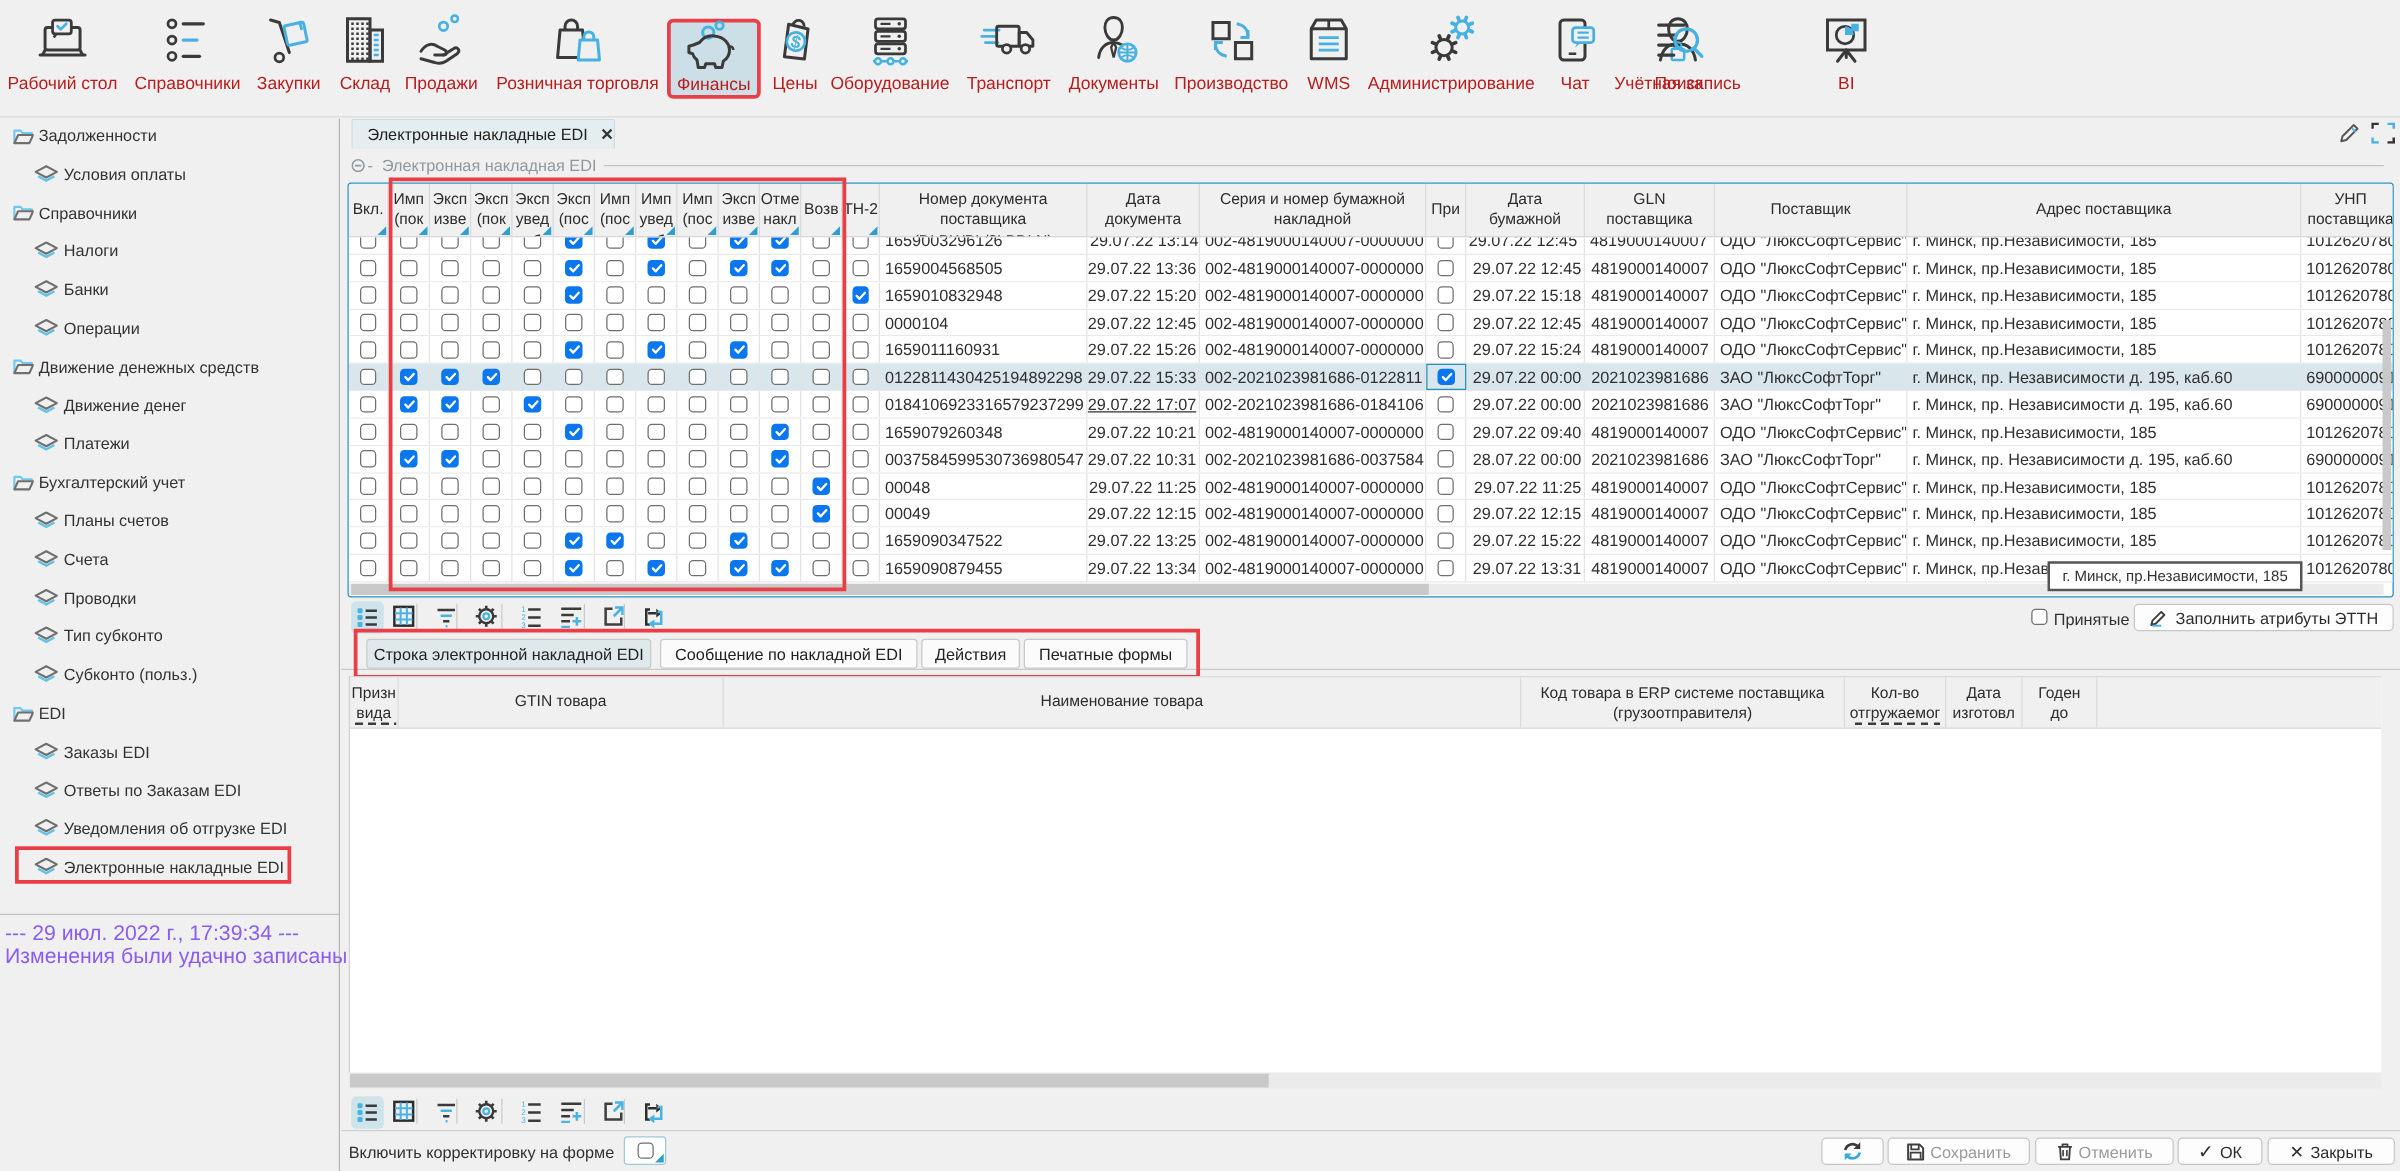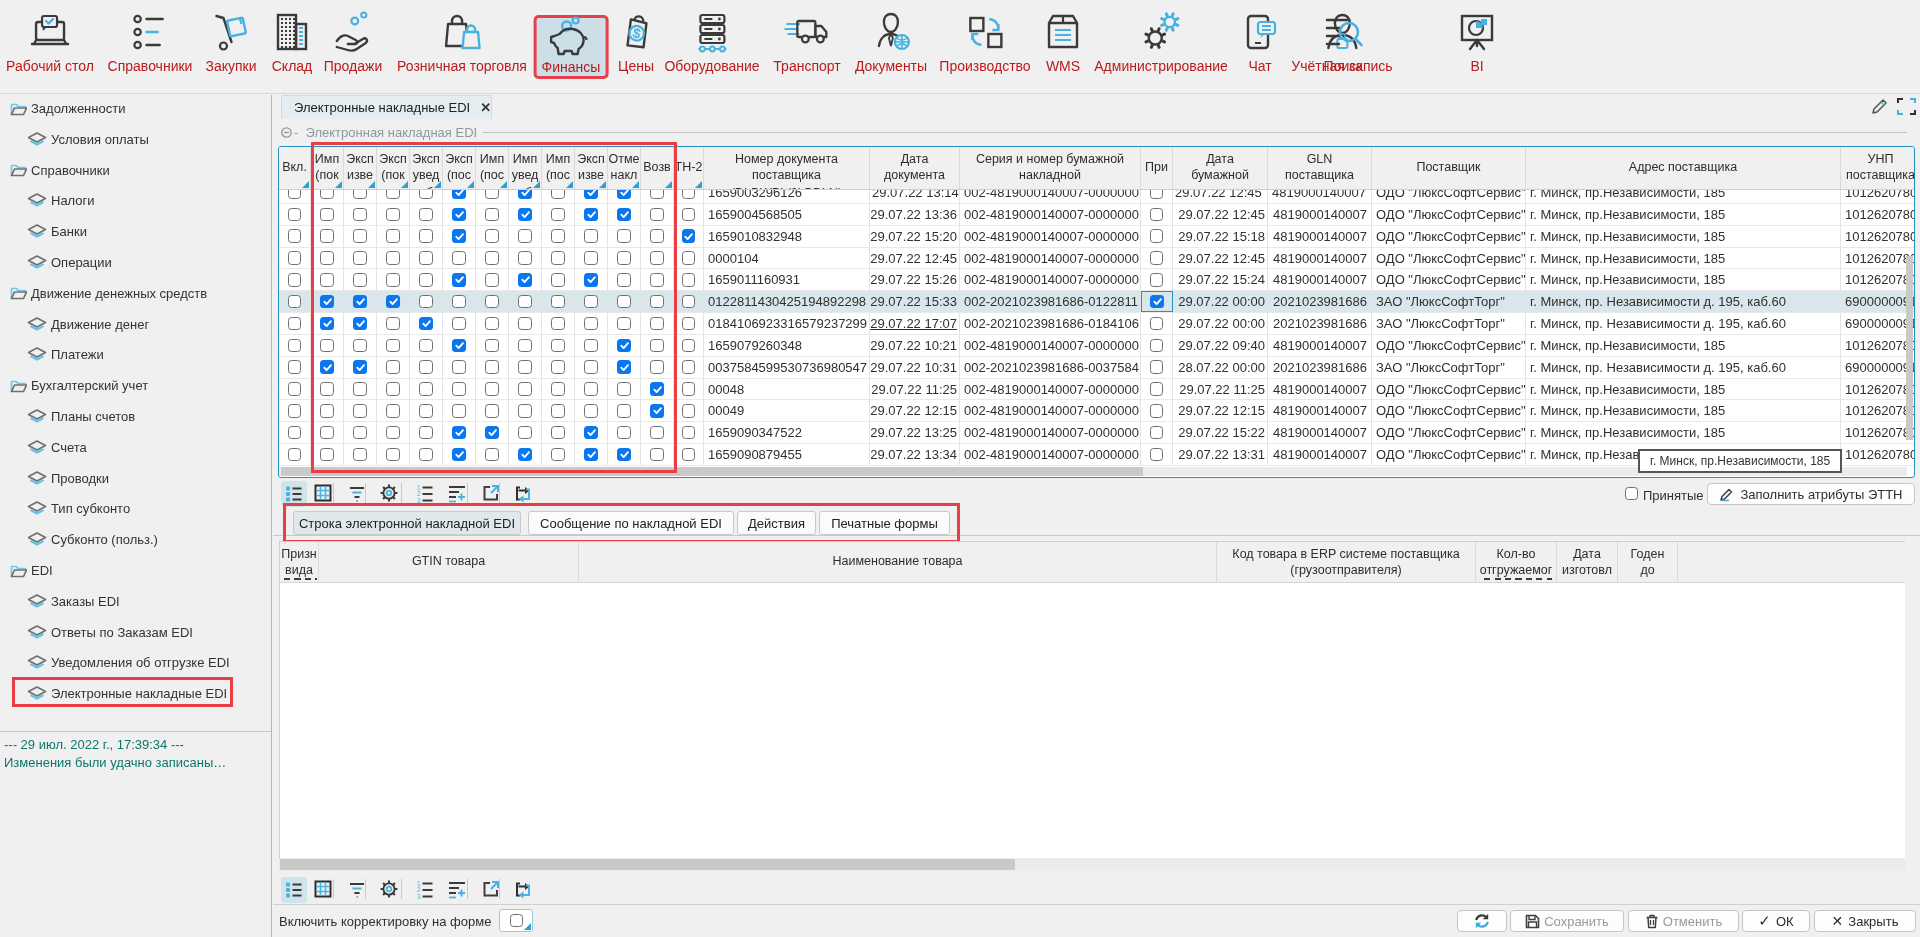--- a/index.html
+++ b/index.html
@@ -11,21 +11,21 @@
 .tbi{position:absolute;top:8px;display:flex;flex-direction:column;align-items:center;transform:translateX(-50%)}
 .tbi .ic{height:48px;display:flex;align-items:center;justify-content:center}
 .tbi .lb{font-size:14px;color:#b91c1c;white-space:nowrap;margin-top:2px}
 .tbi.hl{background:#ccdfe7;border:3px solid #e8404a;border-radius:5px;top:15px;padding:0 5px 1px 5px}
 .tbi.hl .ic{height:39px}
 
 #sidebar{position:absolute;left:0;top:95px;width:272px;height:842px;background:#f0f0f0;border-right:1px solid #b5b5b5}
 .ti{position:absolute;display:flex;align-items:center;white-space:nowrap;font-size:13px;color:#333;height:22px;transform:translateY(-50%)}
 .ti .tic{margin-right:4px;display:flex}
 .redbox{position:absolute;border:3.5px solid #ea3e47}
-.status{position:absolute;font-size:13px;color:#0f766e;white-space:nowrap}
+.status{position:absolute;font-size:17px;color:#8b5cf6;white-space:nowrap}
 
 #tab1{position:absolute;left:281px;top:95px;width:211px;height:24px;background:#e4edf0;border:1px solid #cfdadd;border-bottom:none;border-radius:2px 2px 0 0;display:flex;align-items:center;font-size:13px;color:#222;padding-left:12px;white-space:nowrap}
 #tab1 .x{margin-left:10px;font-size:13px;color:#333;font-weight:bold}
 
 .grp{position:absolute;font-size:13px;color:#8e989d;white-space:nowrap}
 .hline{position:absolute;background:#c4c4c4;height:1px}
 
 #t1{position:absolute;left:278px;top:146px;width:1637px;height:332px;background:#fff;border:1.6px solid #2492bc;border-radius:3px;overflow:hidden}
 .hrow{display:flex;background:#f0f0f0;height:43px;border-bottom:1px solid #cfcfcf}
 .hc{position:relative;border-right:1px solid #dadada;flex:none;display:flex;flex-direction:column;align-items:center;justify-content:flex-start;font-size:12.5px;color:#2d2d2d;line-height:15.5px;padding-top:5px;overflow:hidden;text-align:center}

